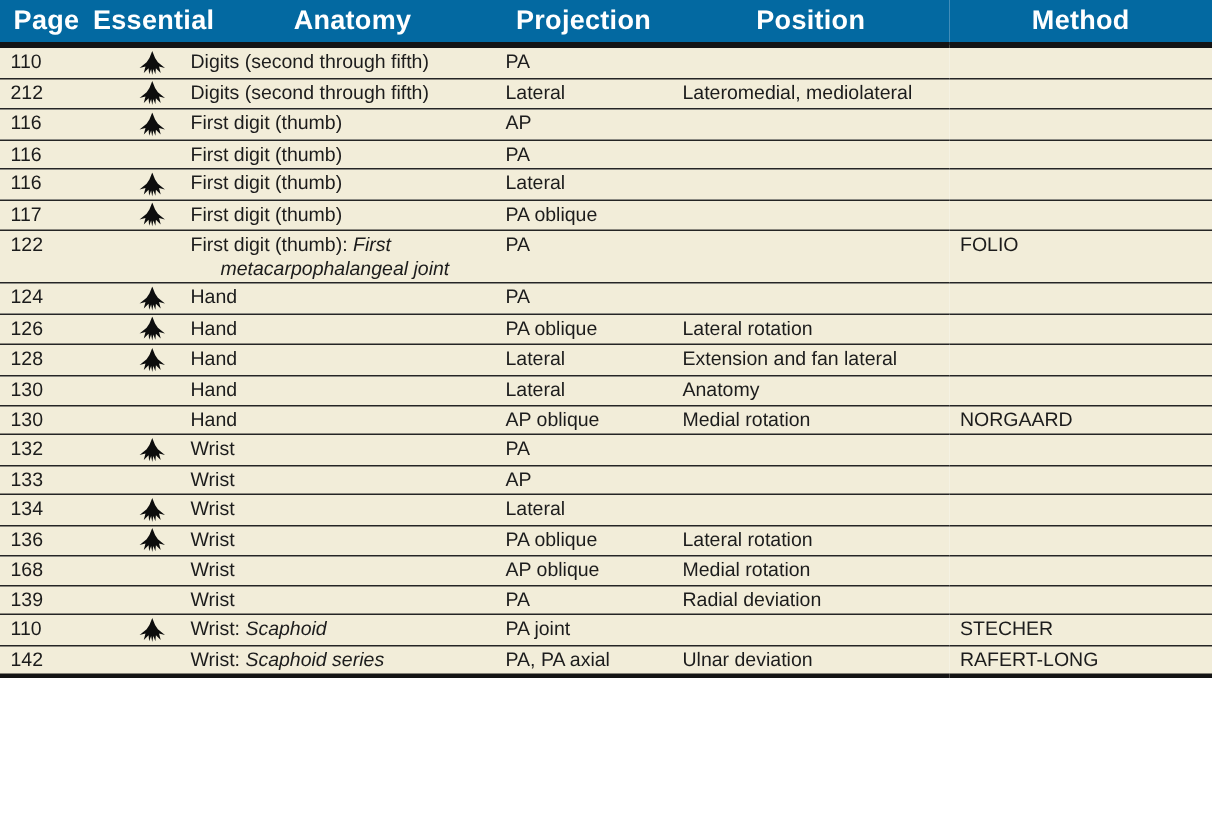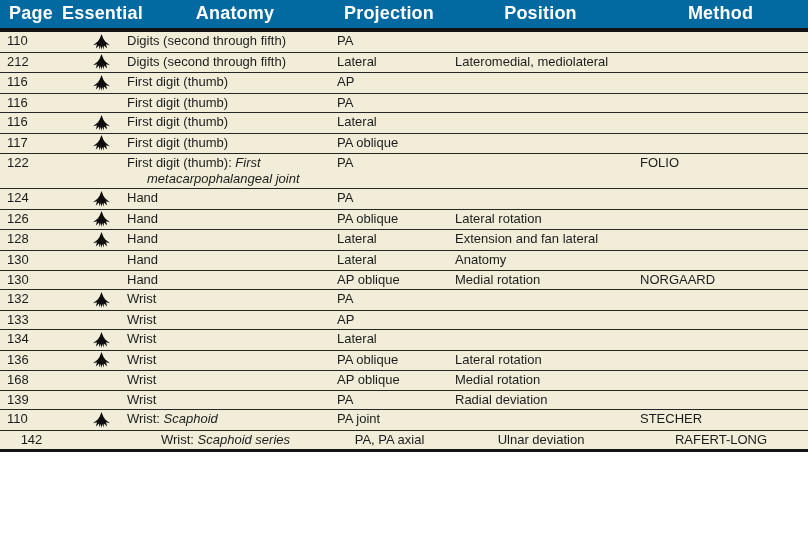--- a/index.html
+++ b/index.html
@@ -11,21 +11,21 @@
     text-align:center;padding:3px 0 4px;
     border-bottom:4px solid #141414;
   }
   .proj-table tbody td{
     background:#F2EDD9;
     border-bottom:1px solid #252525;
     font-size:13px;line-height:15.5px;
     padding:1px 6px 2px 7px;
     vertical-align:top;
   }
-  .proj-table tbody tr:last-child td{border-bottom:3px solid #141414;text-align:center;}
+  .proj-table tbody tr:last-child td{border-bottom:3px solid #141414;}
   td.c-page{padding-left:9px;}
   td.c-essential{text-align:center;padding:2px 0 0 0;}
   td.c-anatomy{padding-left:28px;text-indent:-20px;margin-top:16px;}
   .it{font-style:italic;}
   .essential-icon{display:inline-block;width:19px;height:16px;vertical-align:middle;}
   .essential-icon svg{display:block;width:100%;height:100%;}
 </style>
 </head>
 <body>
 

